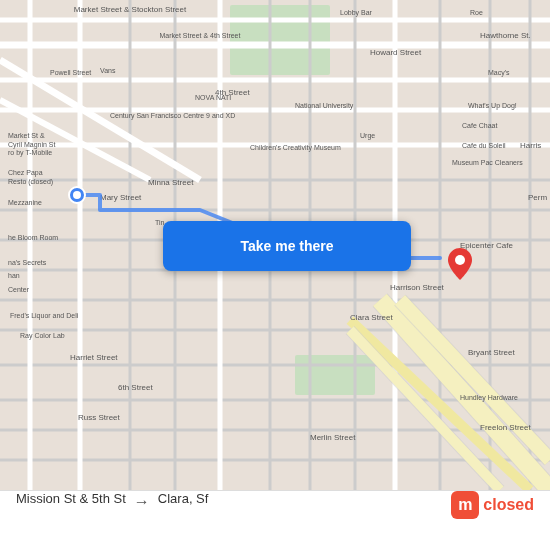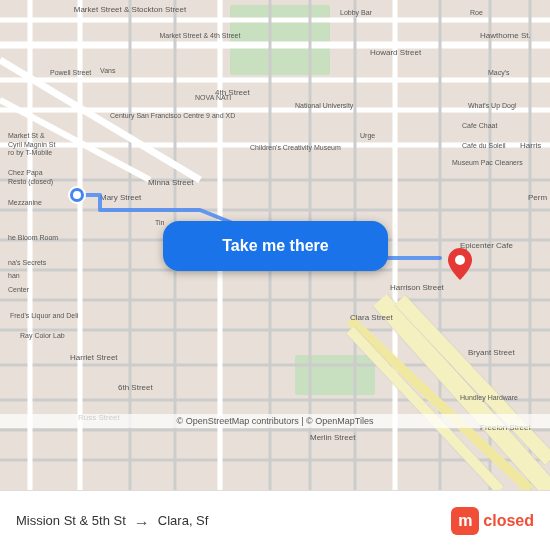--- a/index.html
+++ b/index.html
@@ -26,27 +26,27 @@
       inset: 0;
       width: 100%;
       height: 100%;
     }
 
     
     .take-me-there-btn {
       position: absolute;
       left: 163px;
       top: 221px;
-      width: 225px;
+      width: 248px;
       height: 50px;
       background: #1a73e8;
       color: white;
       border: none;
-      border-radius: 16px;
-      font-size: 16px;
+      border-radius: 8px;
+      font-size: 14px;
       font-weight: bold;
       cursor: pointer;
       display: flex;
       align-items: center;
       justify-content: center;
       box-shadow: 0 2px 8px rgba(0,0,0,0.3);
       z-index: 10;
     }
 
     
@@ -56,21 +56,21 @@
       top: 248px;
       z-index: 11;
     }
 
     
     #bottom-bar {
       width: 550px;
       height: 60px;
       background: white;
       display: flex;
-      align-items: center;
+      align-items: flex-start;
       padding: 0 16px;
       border-top: 1px solid #ddd;
       gap: 0;
     }
 
     .route-from {
       font-size: 13px;
       color: #333;
       font-weight: 500;
     }
@@ -240,21 +240,20 @@
 
   <button class="take-me-there-btn">Take me there</button>
 
   <div class="destination-marker">
     <svg width="24" height="32" viewBox="0 0 24 32" xmlns="http://www.w3.org/2000/svg">
       <path d="M12 0C5.4 0 0 5.4 0 12c0 8.5 12 20 12 20S24 20.5 24 12C24 5.4 18.6 0 12 0z" fill="#e53935"></path>
       <circle cx="12" cy="12" r="5" fill="white"></circle>
     </svg>
   </div>
 
-  <div class="attribution">© OpenStreetMap contributors | © OpenMapTiles</div>
 </div>
 
 <div id="bottom-bar">
   <span class="route-from">Mission St &amp; 5th St</span>
   <span class="route-arrow">→</span>
   <span class="route-to">Clara, Sf</span>
   <div class="moovit-logo">
     <div class="moovit-m">m</div>
     <span class="moovit-text">closed</span>
   </div>

